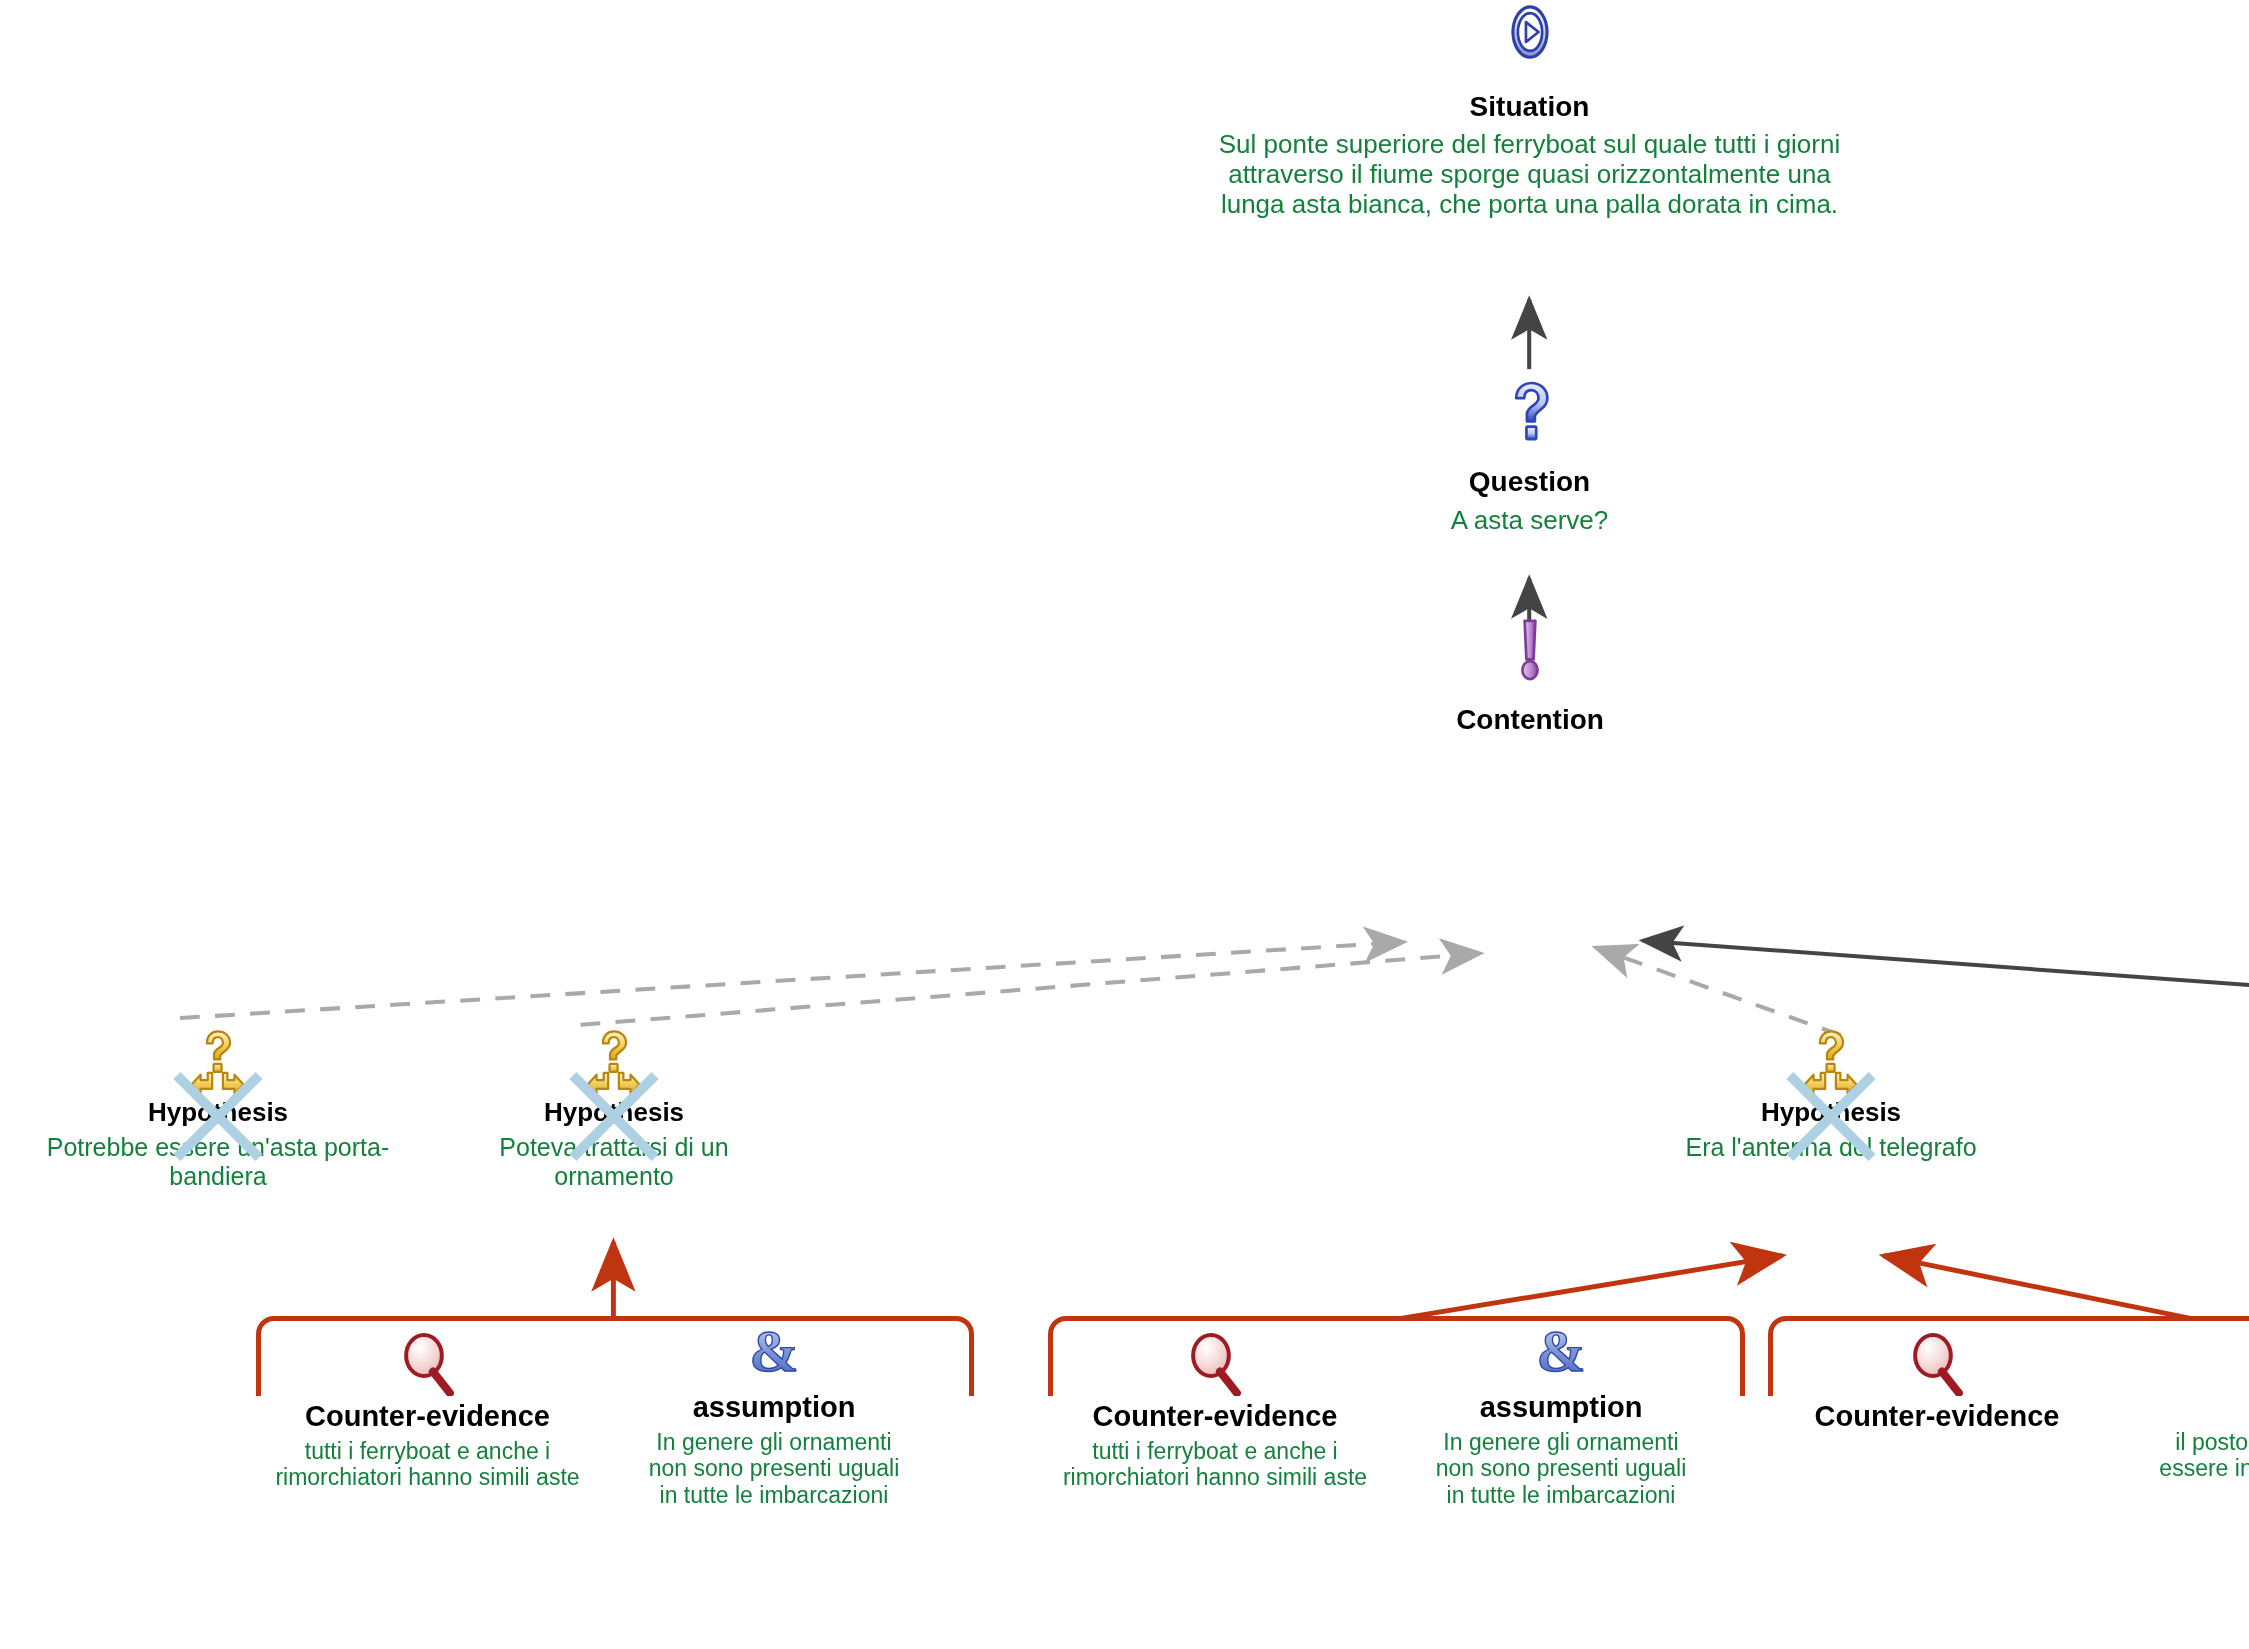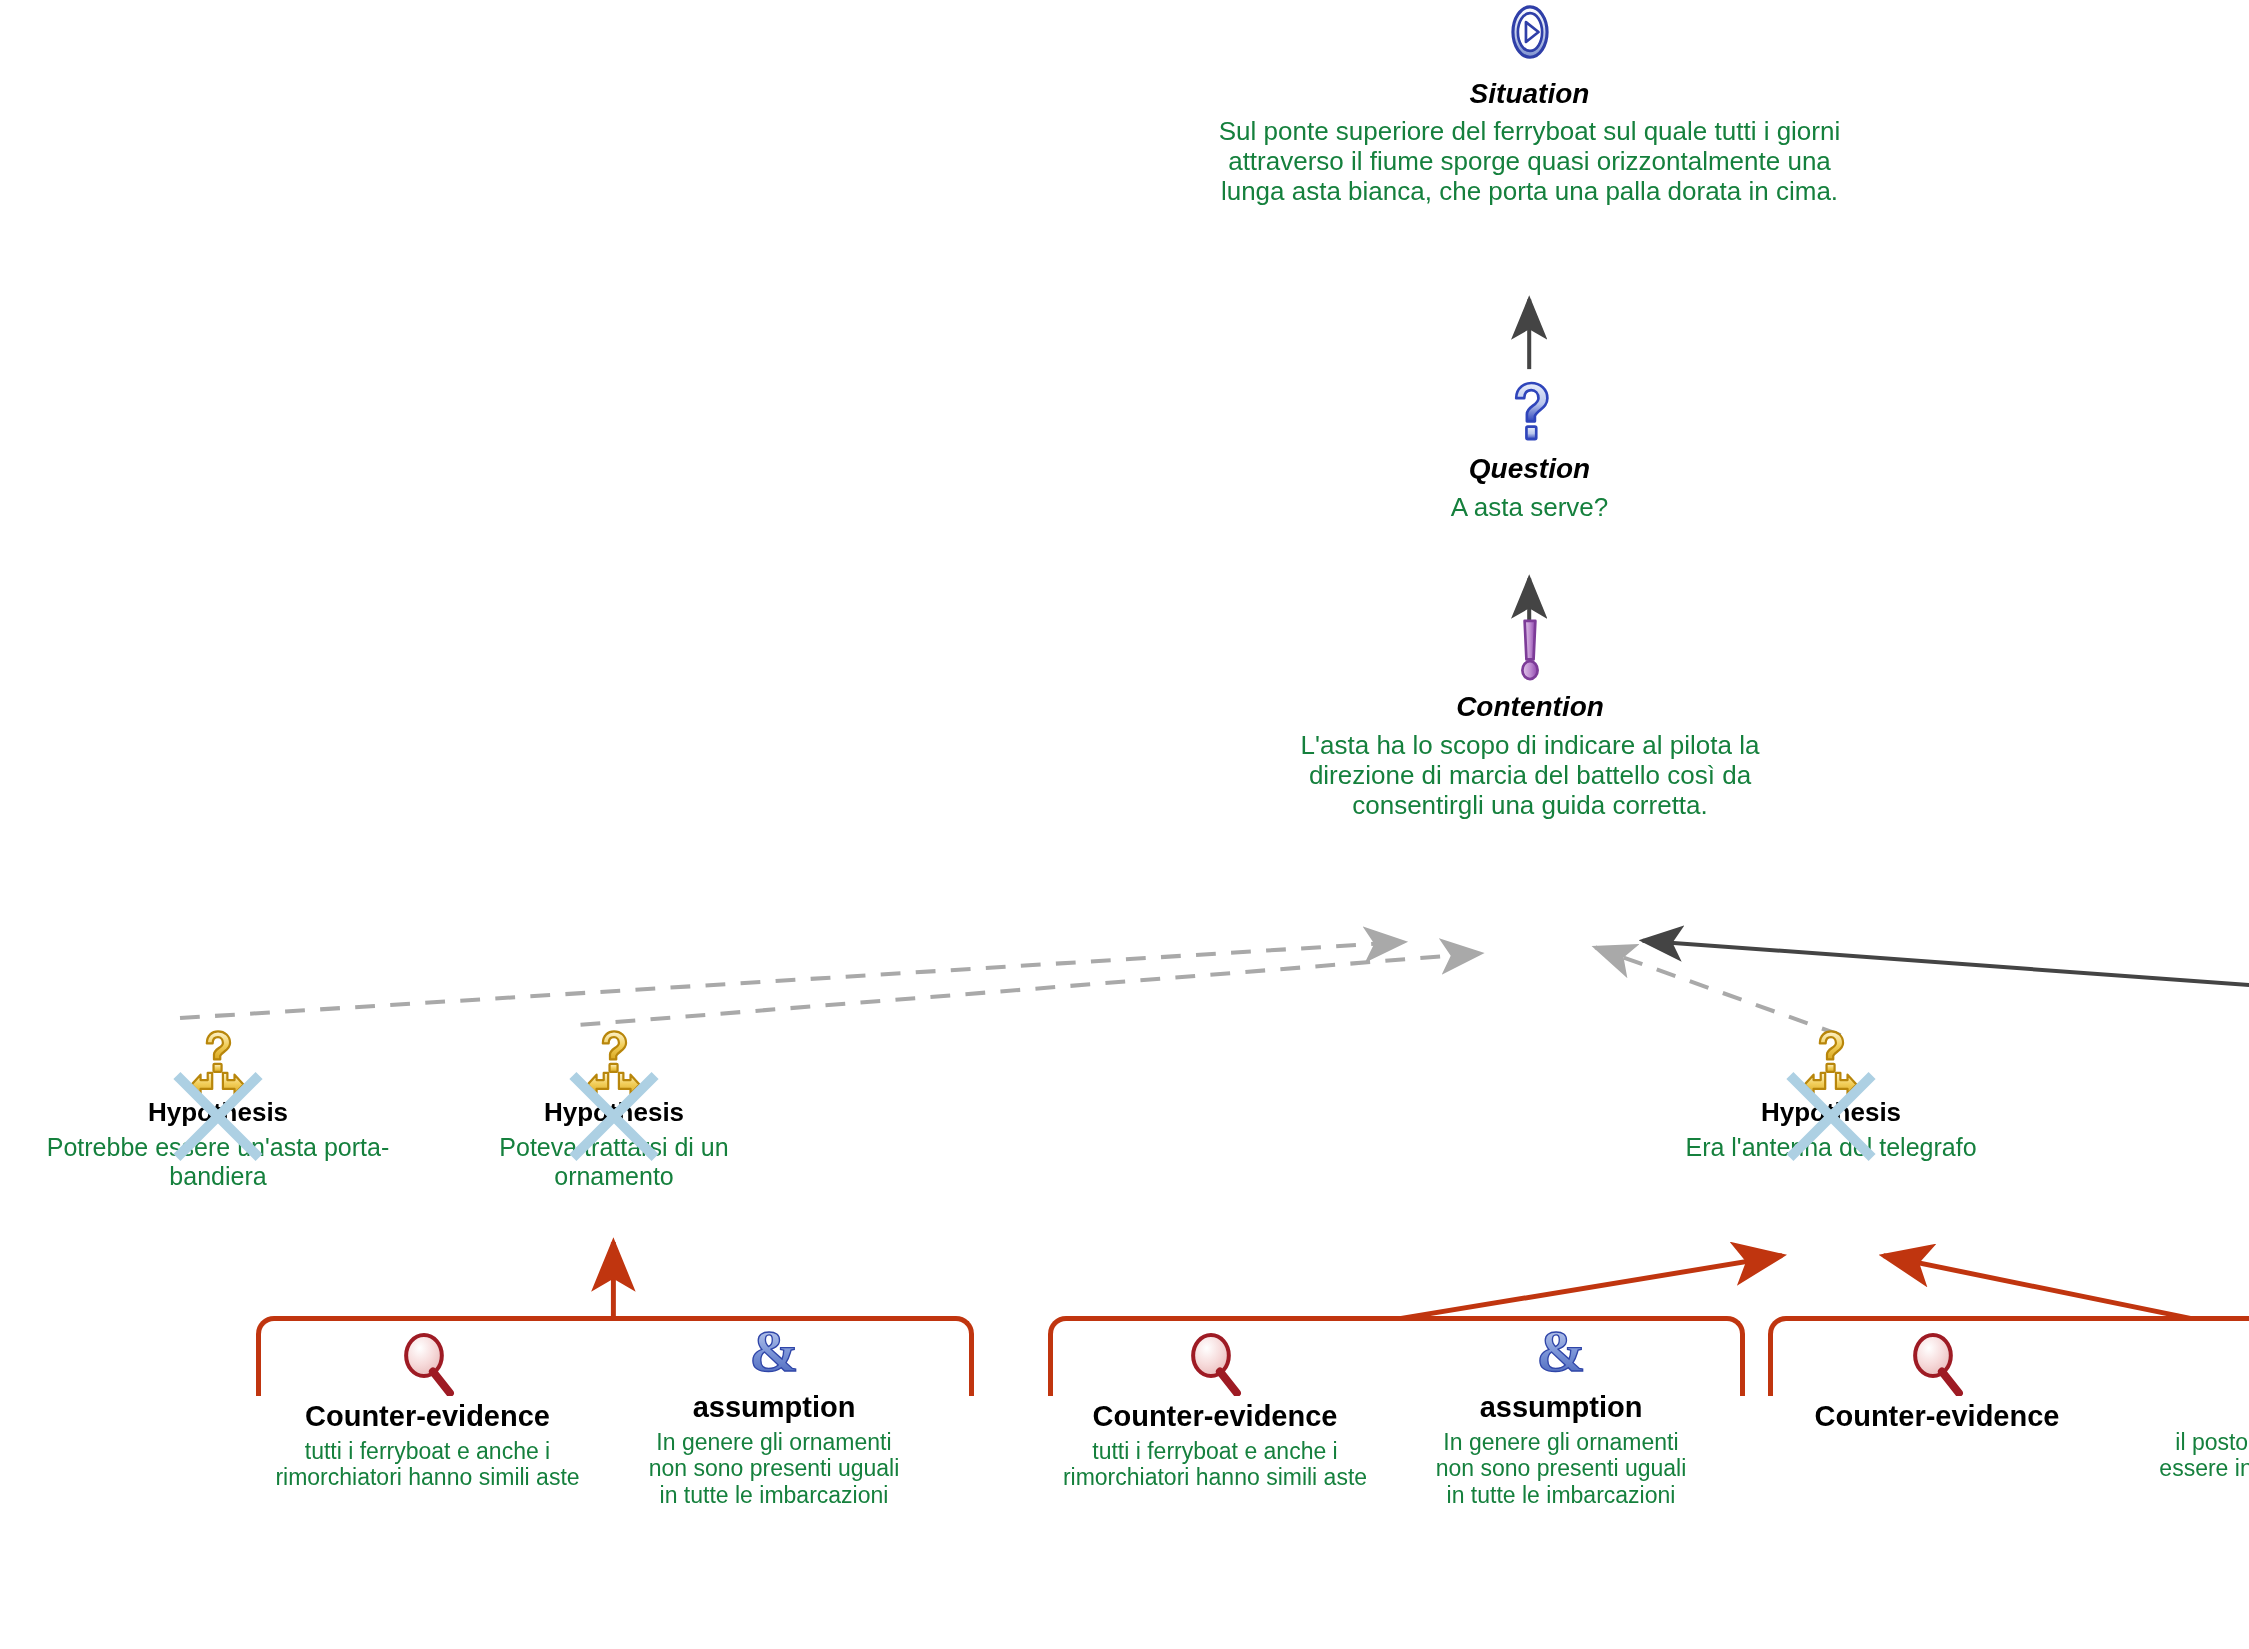--- a/index.html
+++ b/index.html
@@ -43,21 +43,21 @@
     font-weight: bold;
     color: #000000;
     line-height: 1.12;
   }
   .node .body {
     color: #15803d;
     line-height: 1.16;
   }
 
   
-  .n-top .title { font-size: 28px; margin-top: 6px; font-style: italic; }
+  .n-top .title { font-size: 28px; margin-top: 19px; }
   .n-top .body  { font-size: 26px; margin-top: 7.2px; }
 
   
   .n-hyp .title { font-size: 26px; margin-top: 0.9px; }
   .n-hyp .body  { font-size: 25px; margin-top: 6.3px; }
 
   
   .n-leaf .title { font-size: 29px; margin-top: 0.9px; }
   .n-leaf .body  { font-size: 23px; margin-top: 5.4px; }
 
@@ -185,21 +185,20 @@
             <stop offset="0" stop-color="#e2c7ea"></stop>
             <stop offset="0.5" stop-color="#c08fd2"></stop>
             <stop offset="1" stop-color="#8e44ad"></stop>
           </linearGradient>
         </defs>
         <path d="M36,6 L60,6 L56,92 L40,92 Z" fill="url(#gC)" stroke="#7d3c98" stroke-width="6" stroke-linejoin="round"></path>
         <ellipse cx="48" cy="116" rx="17" ry="20" fill="url(#gC)" stroke="#7d3c98" stroke-width="6"></ellipse>
       </svg>
     </span>
     <div class="title">Contention</div>
-    <div class="body">L'asta ha lo scopo di indicare al pilota la direzione di marcia del battello così da consentirgli una guida corretta.</div>
   </div>
 
   <div class="node n-hyp" style="left:31.5px; top:1030px; width:373px;">
     <span class="icon-wrap">
       <svg class="ico ico-hypothesis" viewBox="0 0 190 150" xmlns="http://www.w3.org/2000/svg">
         <defs>
           <linearGradient id="gH1" x1="0" y1="0" x2="0" y2="1">
             <stop offset="0" stop-color="#fdf3cf"></stop>
             <stop offset="0.5" stop-color="#f2cf5b"></stop>
             <stop offset="1" stop-color="#d9a821"></stop>

